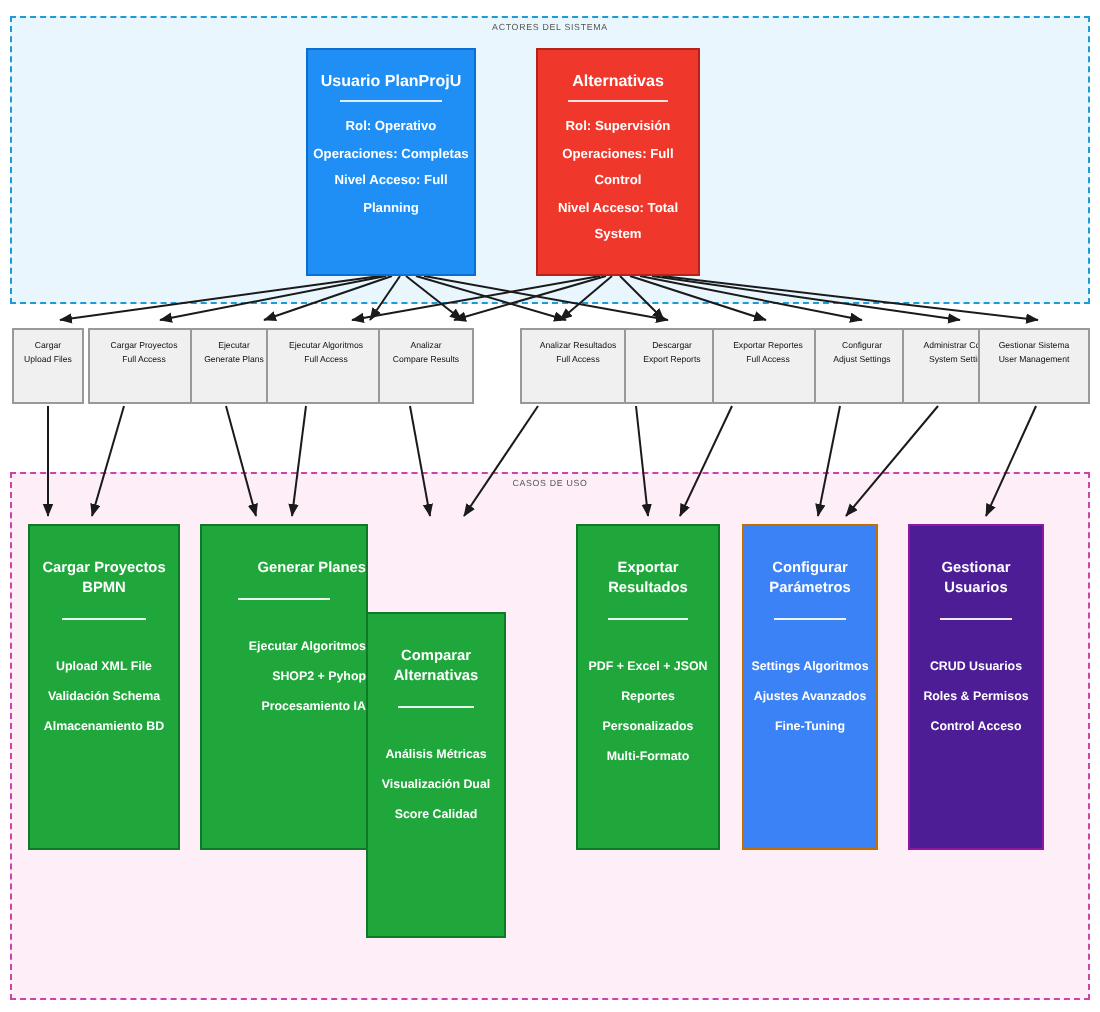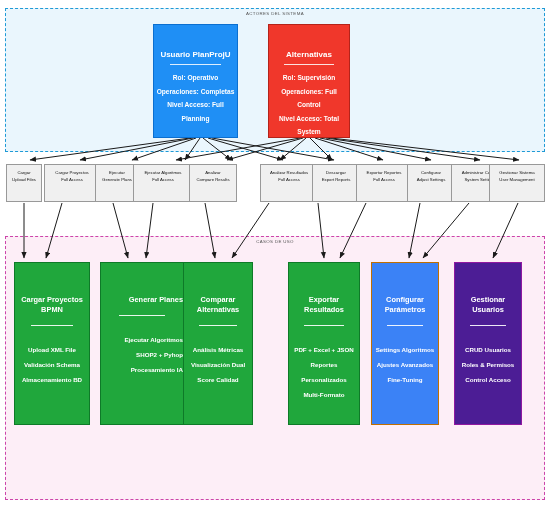--- a/index.html
+++ b/index.html
@@ -29,21 +29,21 @@
     text-align:center;
     font-size:4.4px;letter-spacing:.35px;
     color:#555;
     font-family:"Liberation Sans", sans-serif;
   }
 
   
   .actor{
     position:absolute;box-sizing:border-box;
     color:#ffffff;text-align:center;
-    padding-top:24px;
+    padding-top:10px;
   }
   #actor-user{left:153px;top:24px;width:85px;height:114px;background:#1f8ff5;border:1px solid #0b6fd0;}
   #actor-admin{left:268px;top:24px;width:82px;height:114px;background:#f0372b;border:1px solid #b4231a;}
   .actor .a-title{font-size:8px;font-weight:bold;line-height:11px;}
   .actor .a-rule{
     width:62%;height:1px;background:rgba(255,255,255,.85);
     margin:4px auto 6px auto;
   }
   .actor .a-line{font-size:6.6px;font-weight:bold;line-height:13.5px;}
 
@@ -56,21 +56,21 @@
     padding-top:5px;
   }
   .action .ac-l1{font-size:4.3px;line-height:6.5px;color:#111;}
   .action .ac-l2{font-size:4.3px;line-height:6.5px;color:#111;}
 
   
   .usecase{
     position:absolute;box-sizing:border-box;
     top:262px;height:163px;
     color:#ffffff;text-align:center;
-    padding-top:32px;
+    padding-top:16px;
   }
   .usecase .uc-title{font-size:7.4px;font-weight:bold;line-height:10px;}
   .usecase .uc-rule{width:56%;height:1px;background:rgba(255,255,255,.9);margin:10px auto 16px auto;}
   .usecase .uc-line{font-size:6.2px;font-weight:bold;line-height:15px;}
   .uc-green{background:#20a73c;border:1px solid #0e7a28;}
   .uc-orange{background:#3b82f6;border:1px solid #c06f00;}
   .uc-purple{background:#4c1d95;border:1px solid #9018a0;}
 
   svg#edges{position:absolute;left:0;top:0;width:550px;height:506px;pointer-events:none;}
 </style>
@@ -198,21 +198,21 @@
   </div>
 
   <div class="usecase uc-green" style="left:100px;width:84px;text-align:right;">
     <div class="uc-title">Generar Planes</div>
     <div class="uc-rule"></div>
     <div class="uc-line">Ejecutar Algoritmos</div>
     <div class="uc-line">SHOP2 + Pyhop</div>
     <div class="uc-line">Procesamiento IA</div>
   </div>
 
-  <div class="usecase uc-green" style="left:183px;width:70px;">
+  <div class="usecase uc-green" style="left:183px;width:70px;margin-top:44px;">
     <div class="uc-title">Comparar Alternativas</div>
     <div class="uc-rule"></div>
     <div class="uc-line">Análisis Métricas</div>
     <div class="uc-line">Visualización Dual</div>
     <div class="uc-line">Score Calidad</div>
   </div>
 
   <div class="usecase uc-green" style="left:288px;width:72px;">
     <div class="uc-title">Exportar Resultados</div>
     <div class="uc-rule"></div>

